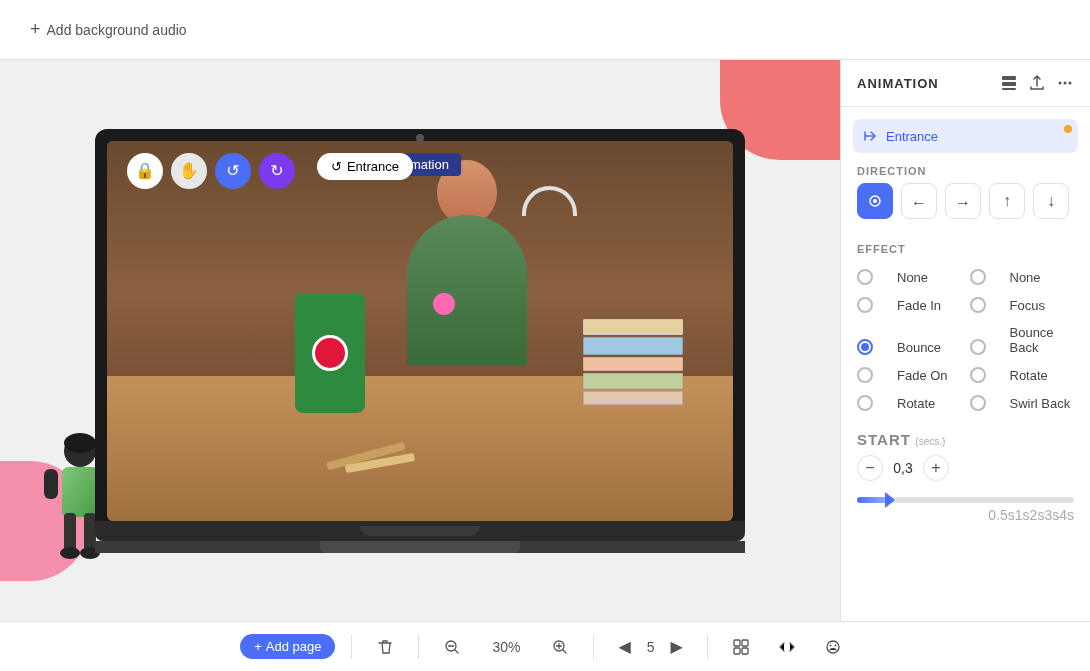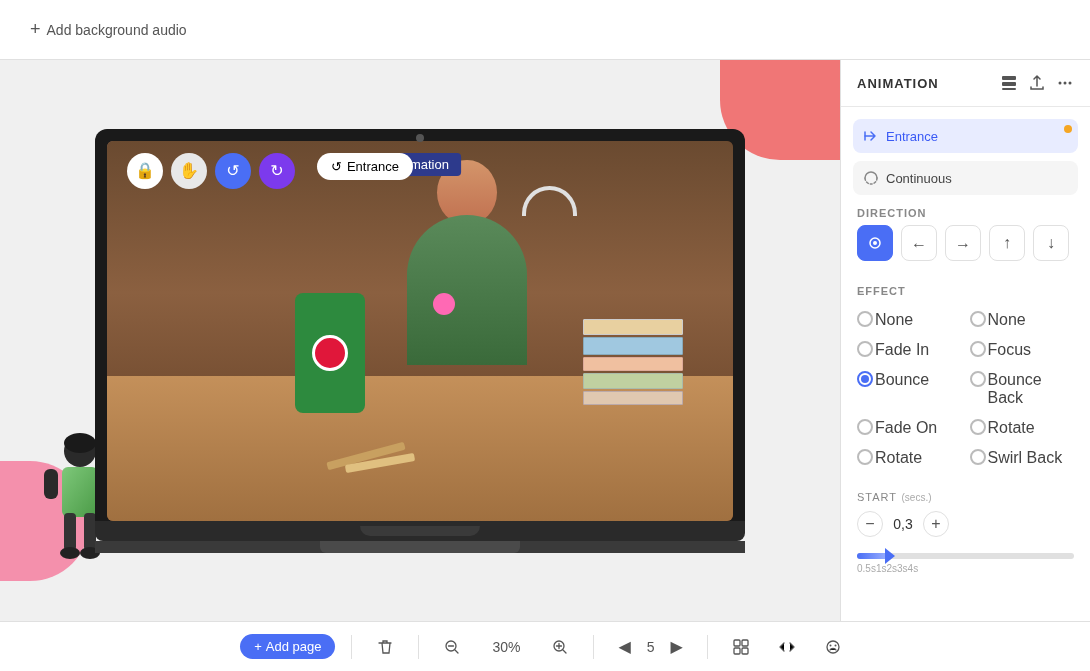--- a/index.html
+++ b/index.html
@@ -379,23 +379,23 @@
 
     
     .effect-grid {
       display: grid;
       grid-template-columns: 1fr 1fr;
       gap: 4px 8px;
       padding: 4px 16px 12px;
     }
     .effect-option {
       display: flex;
-      align-items: flex-start;
-      gap: 2px;
-      font-size: 16px;
+      align-items: flex-end;
+      gap: 24px;
+      font-size: 13px;
       color: #444;
       cursor: pointer;
       padding: 4px 0;
       background: none;
       border: none;
       text-align: left;
     }
     .radio-outer {
       width: 16px;
       height: 16px;
@@ -417,22 +417,22 @@
     }
 
     
     .start-speed-row {
       display: grid;
       grid-template-columns: 1fr 1fr;
       padding: 4px 16px 8px;
       gap: 12px;
     }
     .start-label, .speed-label {
-      font-size: 11px;
-      font-weight: 400;
+      font-size: 15px;
+      font-weight: 700;
       color: #888;
       letter-spacing: 1px;
       text-transform: uppercase;
     }
     .start-secs {
       font-size: 10px;
       color: #aaa;
     }
 
     
@@ -485,23 +485,23 @@
       left: 15%;
       transform: translate(-50%, -50%);
       width: 0;
       height: 0;
       border-left: 10px solid #4a6ef5;
       border-top: 8px solid transparent;
       border-bottom: 8px solid transparent;
     }
     .speed-ticks {
       display: flex;
-      justify-content: flex-start;
+      justify-content: flex-end;
       margin-top: 4px;
-      font-size: 10px;
+      font-size: 14px;
       color: #aaa;
     }
 
     
     .camera-dot {
       width: 8px;
       height: 8px;
       background: #555;
       border-radius: 50%;
       position: absolute;
@@ -654,27 +654,20 @@
       <button class="anim-tab active">
         <svg width="16" height="16" viewBox="0 0 16 16" fill="none">
           <path d="M2 8h10M8 4l4 4-4 4" stroke="#4a6ef5" stroke-width="1.5" stroke-linecap="round" stroke-linejoin="round"></path>
           <path d="M2 4v8" stroke="#4a6ef5" stroke-width="1.5" stroke-linecap="round"></path>
         </svg>
         <span>Entrance</span>
         <span class="dot-indicator"></span>
       </button>
 
 
-      <button class="anim-tab">
-        <svg width="16" height="16" viewBox="0 0 16 16" fill="none">
-          <path d="M2 8a6 6 0 1 1 12 0" stroke="#888" stroke-width="1.5" stroke-linecap="round"></path>
-          <path d="M14 8a6 6 0 1 1-12 0" stroke="#888" stroke-width="1.5" stroke-linecap="round" stroke-dasharray="2 2"></path>
-        </svg>
-        <span>Continuous</span>
-      </button>
 
     </div>
 
     <div class="section-label">DIRECTION</div>
     <div class="direction-group">
       <button class="dir-btn active">
         <svg width="16" height="16" viewBox="0 0 16 16">
           <circle cx="8" cy="8" r="5" stroke="white" stroke-width="1.5" fill="none"></circle>
           <circle cx="8" cy="8" r="2" fill="white"></circle>
         </svg>

